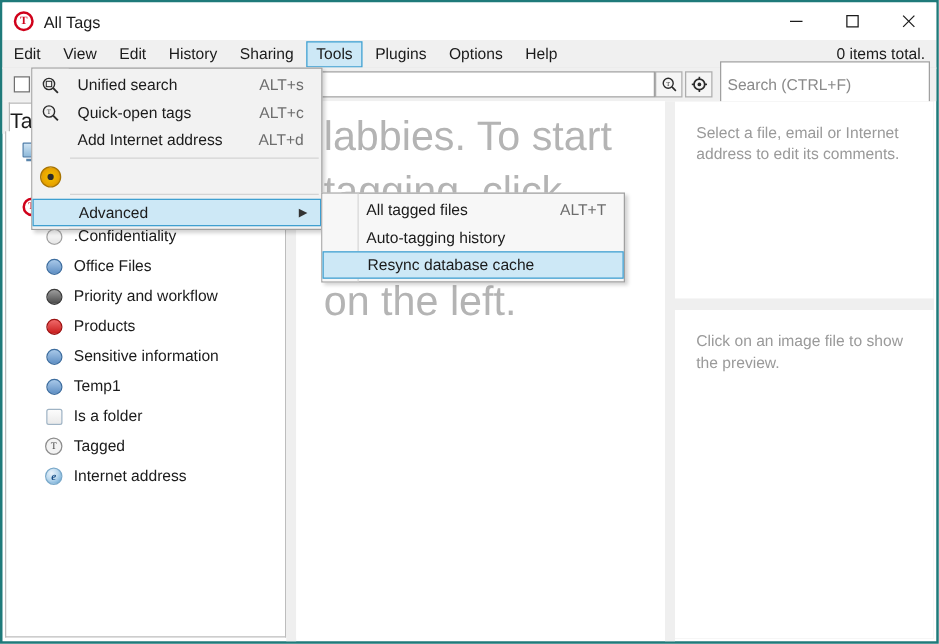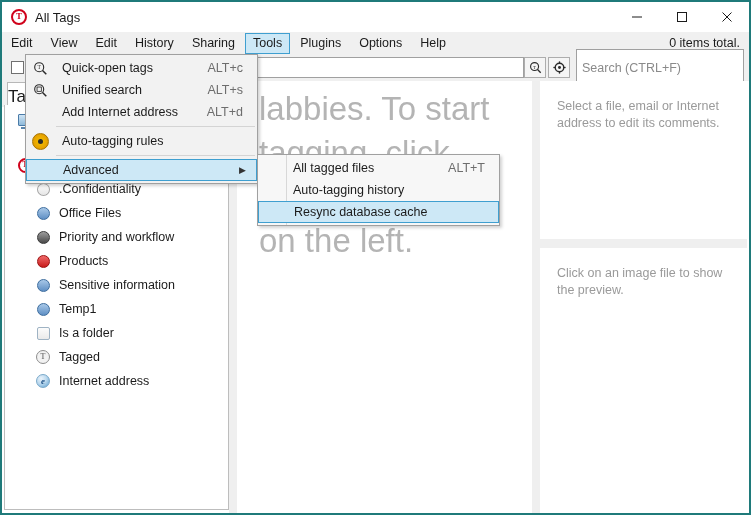--- a/index.html
+++ b/index.html
@@ -415,53 +415,52 @@
     </div>
   </div>
 
   <div class="menu-popup" id="tools-menu">
     <div class="menu-gutter-bg"></div>
 
     <div class="mrow">
       <span class="gutter">
         <svg width="15" height="15" viewBox="0 0 16 16">
           <circle cx="6.6" cy="6.6" r="4.8" fill="none" stroke="#2b2b2b" stroke-width="1.2"></circle>
+          <rect x="4.3" y="4.3" width="4.6" height="4.6" fill="none" stroke="#2b2b2b" stroke-width="0.9"></rect>
+          <line x1="10.2" y1="10.2" x2="14.2" y2="14.2" stroke="#2b2b2b" stroke-width="1.6"></line>
+        </svg>
+      </span>
+      <span class="mlabel">Unified search</span>
+      <span class="maccel">ALT+s</span>
+    </div>
+
+    <div class="mrow">
+      <span class="gutter">
+        <svg width="15" height="15" viewBox="0 0 16 16">
+          <circle cx="6.6" cy="6.6" r="4.8" fill="none" stroke="#2b2b2b" stroke-width="1.2"></circle>
           <text x="6.6" y="9" font-size="6" text-anchor="middle" fill="#2b2b2b" font-family="serif">T</text>
           <line x1="10.2" y1="10.2" x2="14.2" y2="14.2" stroke="#2b2b2b" stroke-width="1.6"></line>
         </svg>
       </span>
       <span class="mlabel">Quick-open tags</span>
       <span class="maccel">ALT+c</span>
     </div>
 
     <div class="mrow">
-      <span class="gutter">
-        <svg width="15" height="15" viewBox="0 0 16 16">
-          <circle cx="6.6" cy="6.6" r="4.8" fill="none" stroke="#2b2b2b" stroke-width="1.2"></circle>
-          <rect x="4.3" y="4.3" width="4.6" height="4.6" fill="none" stroke="#2b2b2b" stroke-width="0.9"></rect>
-          <line x1="10.2" y1="10.2" x2="14.2" y2="14.2" stroke="#2b2b2b" stroke-width="1.6"></line>
-        </svg>
-      </span>
-      <span class="mlabel">Unified search</span>
-      <span class="maccel">ALT+s</span>
-    </div>
-
-    <div class="mrow">
       <span class="gutter"></span>
       <span class="mlabel">Add Internet address</span>
       <span class="maccel">ALT+d</span>
     </div>
 
     <div class="msep"></div>
 
     <div class="mrow">
       <span class="gutter">
           <span class="gear-ico"></span>
         </span>
-      <span class="mlabel">Auto-tagging rules</span>
       <span class="maccel"></span>
     </div>
 
     <div class="msep"></div>
 
     <div class="mrow selected">
       <span class="gutter"></span>
       <span class="mlabel">Advanced</span>
       <span class="marrow">▶</span>
     </div>

